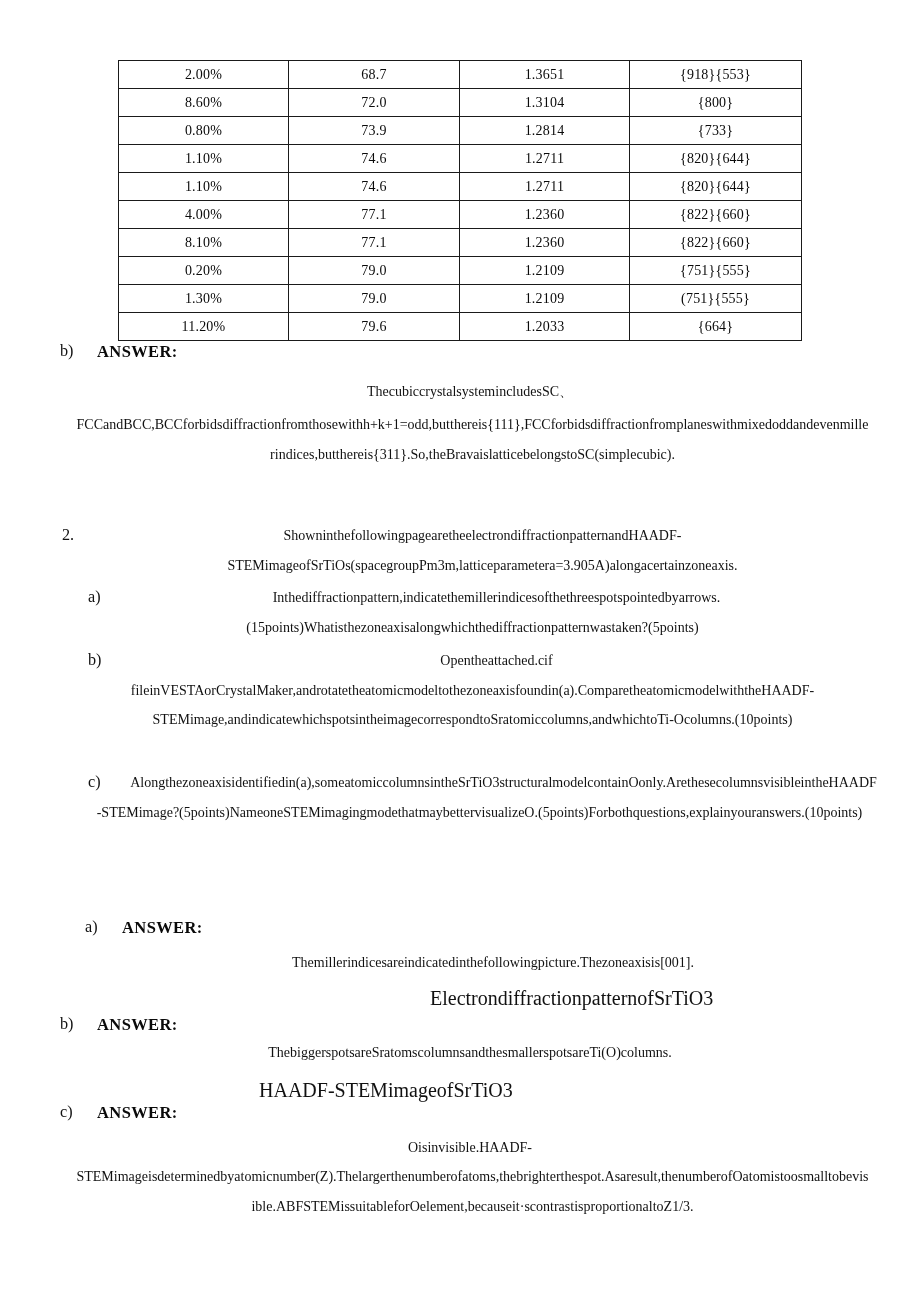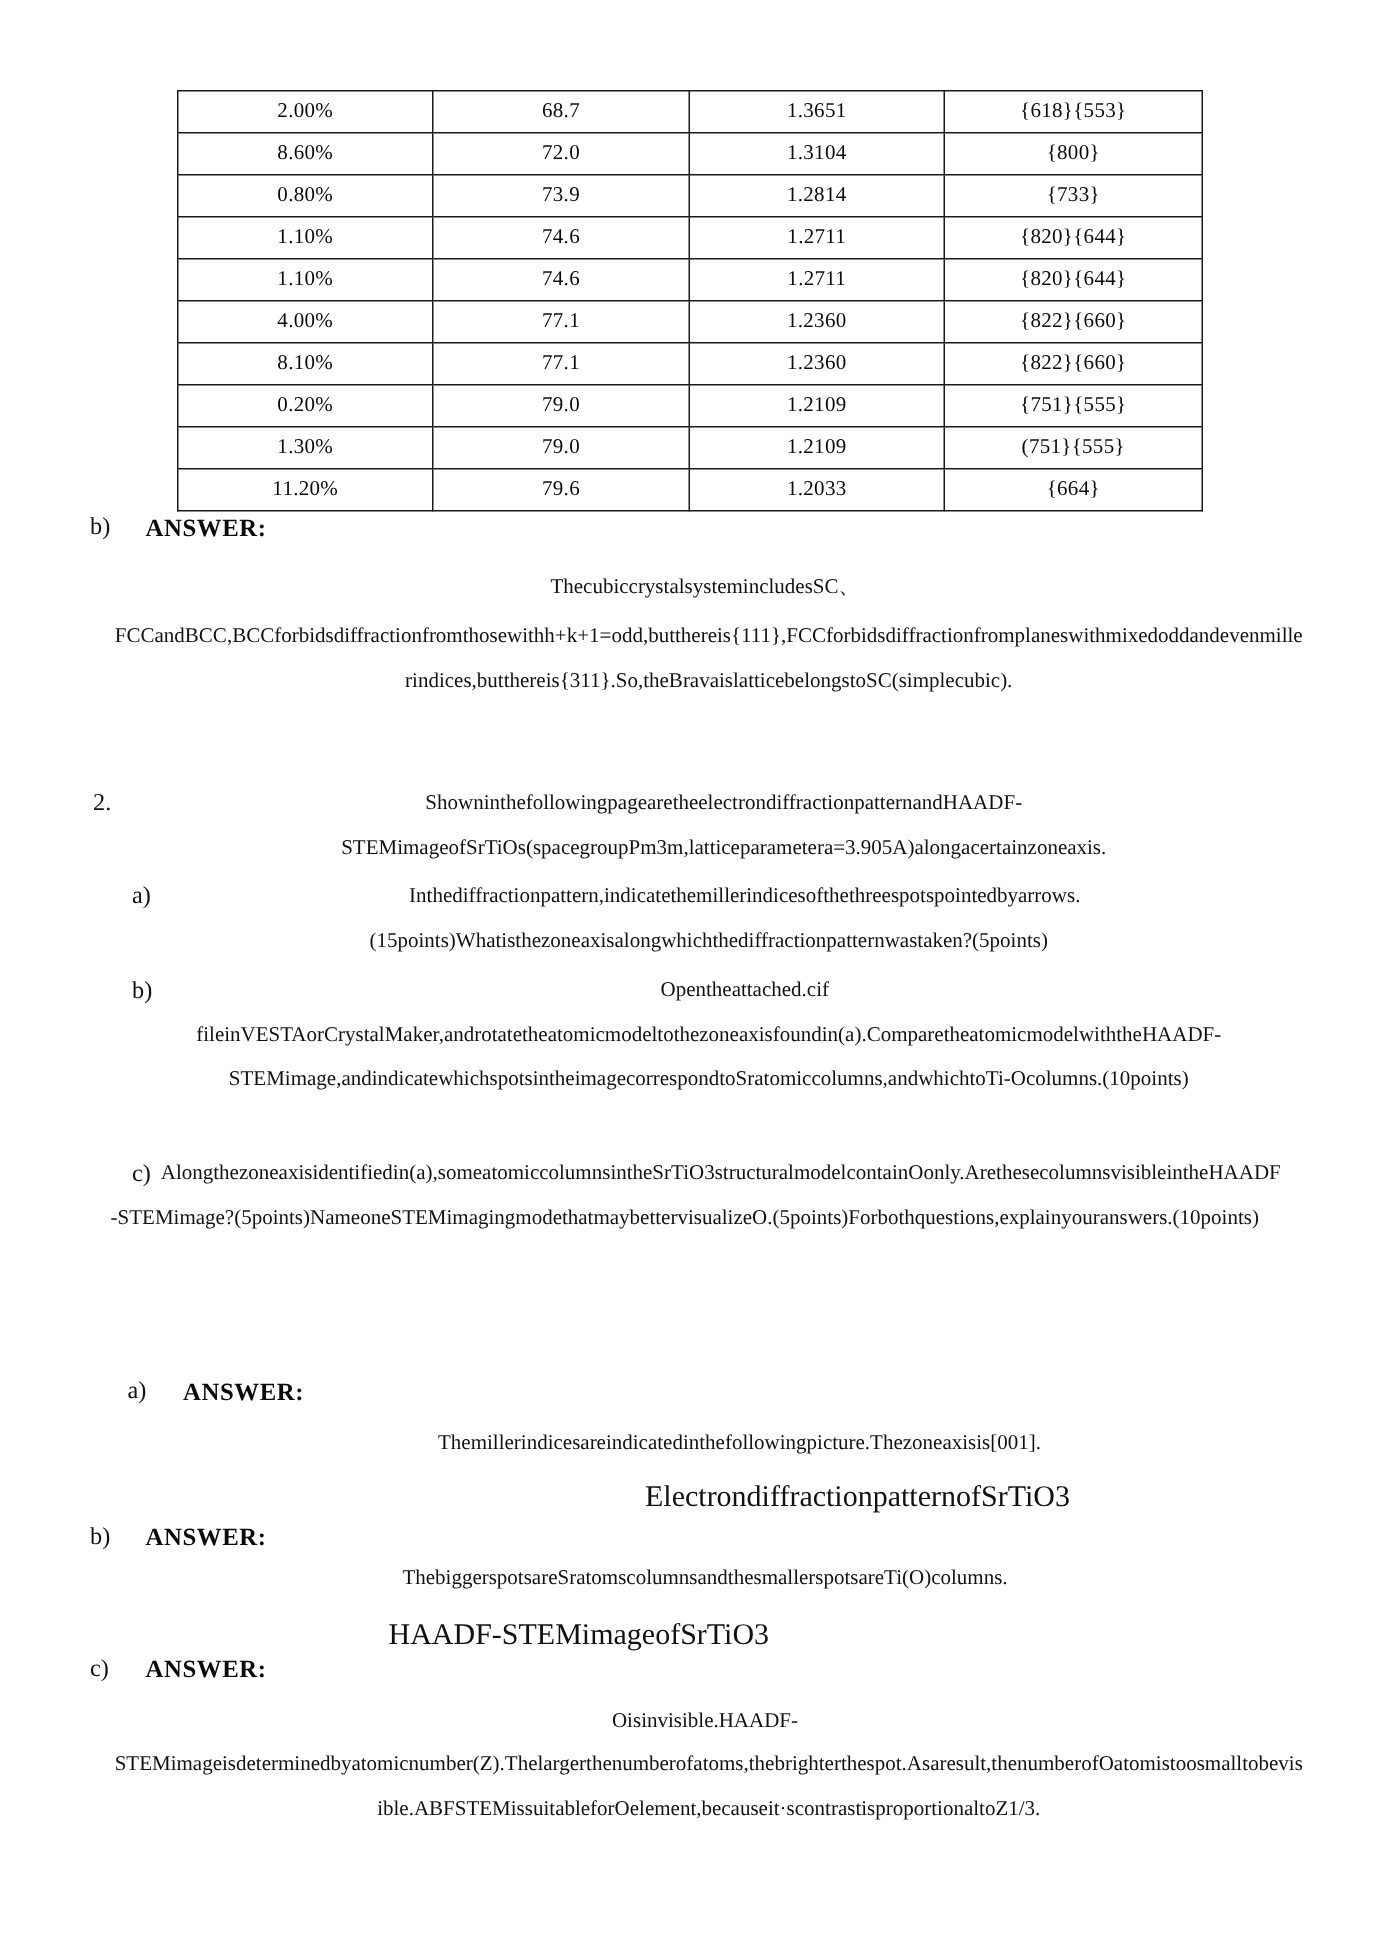--- a/index.html
+++ b/index.html
@@ -92,21 +92,21 @@
       <col class="c1">
         <col class="c2">
         <col class="c3">
         <col class="c4">
     </colgroup>
     <tbody>
       <tr>
         <td>2.00%</td>
         <td>68.7</td>
         <td>1.3651</td>
-        <td>{618}{553}</td>
+        <td>{918}{553}</td>
       </tr>
       <tr>
         <td>8.60%</td>
         <td>72.0</td>
         <td>1.3104</td>
         <td>{800}</td>
       </tr>
       <tr>
         <td>0.80%</td>
         <td>73.9</td>
@@ -168,21 +168,21 @@
   <span class="marker" style="left:62px; top:521px;">2.</span>
   <div class="para" style="left:95px; top:521px; width:775px;">ShowninthefollowingpagearetheelectrondiffractionpatternandHAADF-STEMimageofSrTiOs(spacegroupPm3m,latticeparametera=3.905A)alongacertainzoneaxis.</div>
 
   <span class="marker" style="left:88px; top:583px;">a)</span>
   <div class="para" style="left:75px; top:583px; width:795px; text-indent:48px;">Inthediffractionpattern,indicatethemillerindicesofthethreespotspointedbyarrows.(15points)Whatisthezoneaxisalongwhichthediffractionpatternwastaken?(5points)</div>
 
   <span class="marker" style="left:88px; top:646px;">b)</span>
   <div class="para" style="left:75px; top:646px; width:795px; text-indent:48px;">Opentheattached.cif fileinVESTAorCrystalMaker,androtatetheatomicmodeltothezoneaxisfoundin(a).ComparetheatomicmodelwiththeHAADF-STEMimage,andindicatewhichspotsintheimagecorrespondtoSratomiccolumns,andwhichtoTi-Ocolumns.(10points)</div>
 
   <span class="marker" style="left:88px; top:768px;">c)</span>
-  <div class="para" style="left:59px; top:768px; width:795px; text-indent:48px;font-family:Liberation Serif, serif;">Alongthezoneaxisidentifiedin(a),someatomiccolumnsintheSrTiO3structuralmodelcontainOonly.ArethesecolumnsvisibleintheHAADF-STEMimage?(5points)NameoneSTEMimagingmodethatmaybettervisualizeO.(5points)Forbothquestions,explainyouranswers.(10points)</div>
+  <div class="para" style="left:82px; top:768px; width:795px; text-indent:48px;font-family:Liberation Serif, serif;">Alongthezoneaxisidentifiedin(a),someatomiccolumnsintheSrTiO3structuralmodelcontainOonly.ArethesecolumnsvisibleintheHAADF-STEMimage?(5points)NameoneSTEMimagingmodethatmaybettervisualizeO.(5points)Forbothquestions,explainyouranswers.(10points)</div>
 
   <span class="marker" style="left:85px; top:913px;">a)</span>
   <span class="ans-label" style="left:122px; top:913px;">ANSWER:</span>
   <div class="para" style="left:103px; top:948px; width:780px;">Themillerindicesareindicatedinthefollowingpicture.Thezoneaxisis[001].</div>
 
   <div class="caption" style="left:430px; top:984px;">ElectrondiffractionpatternofSrTiO3</div>
 
   <span class="marker" style="left:60px; top:1010px;">b)</span>
   <span class="ans-label" style="left:97px; top:1010px;">ANSWER:</span>
   <div class="para" style="left:75px; top:1038px; width:790px;">ThebiggerspotsareSratomscolumnsandthesmallerspotsareTi(O)columns.</div>

